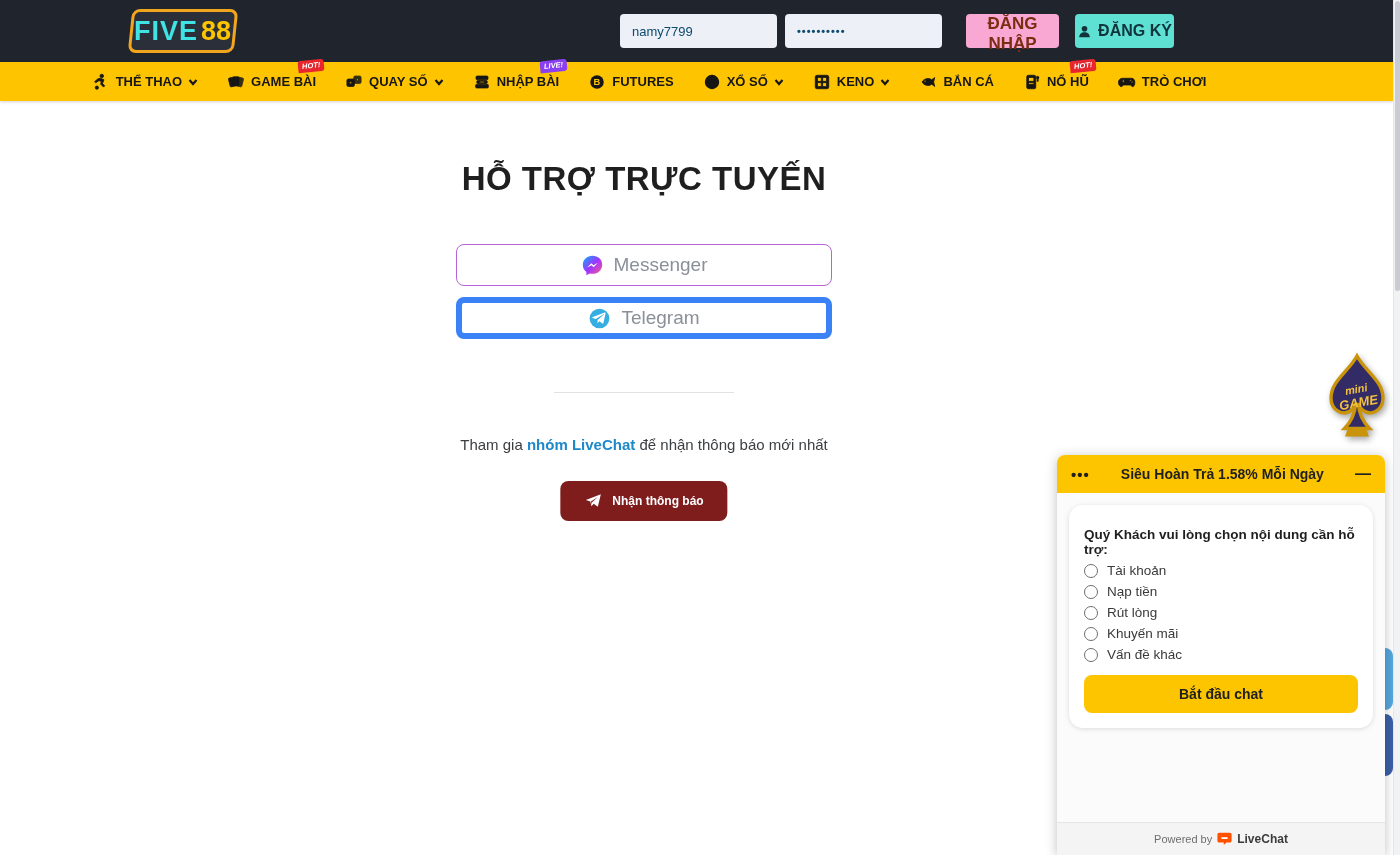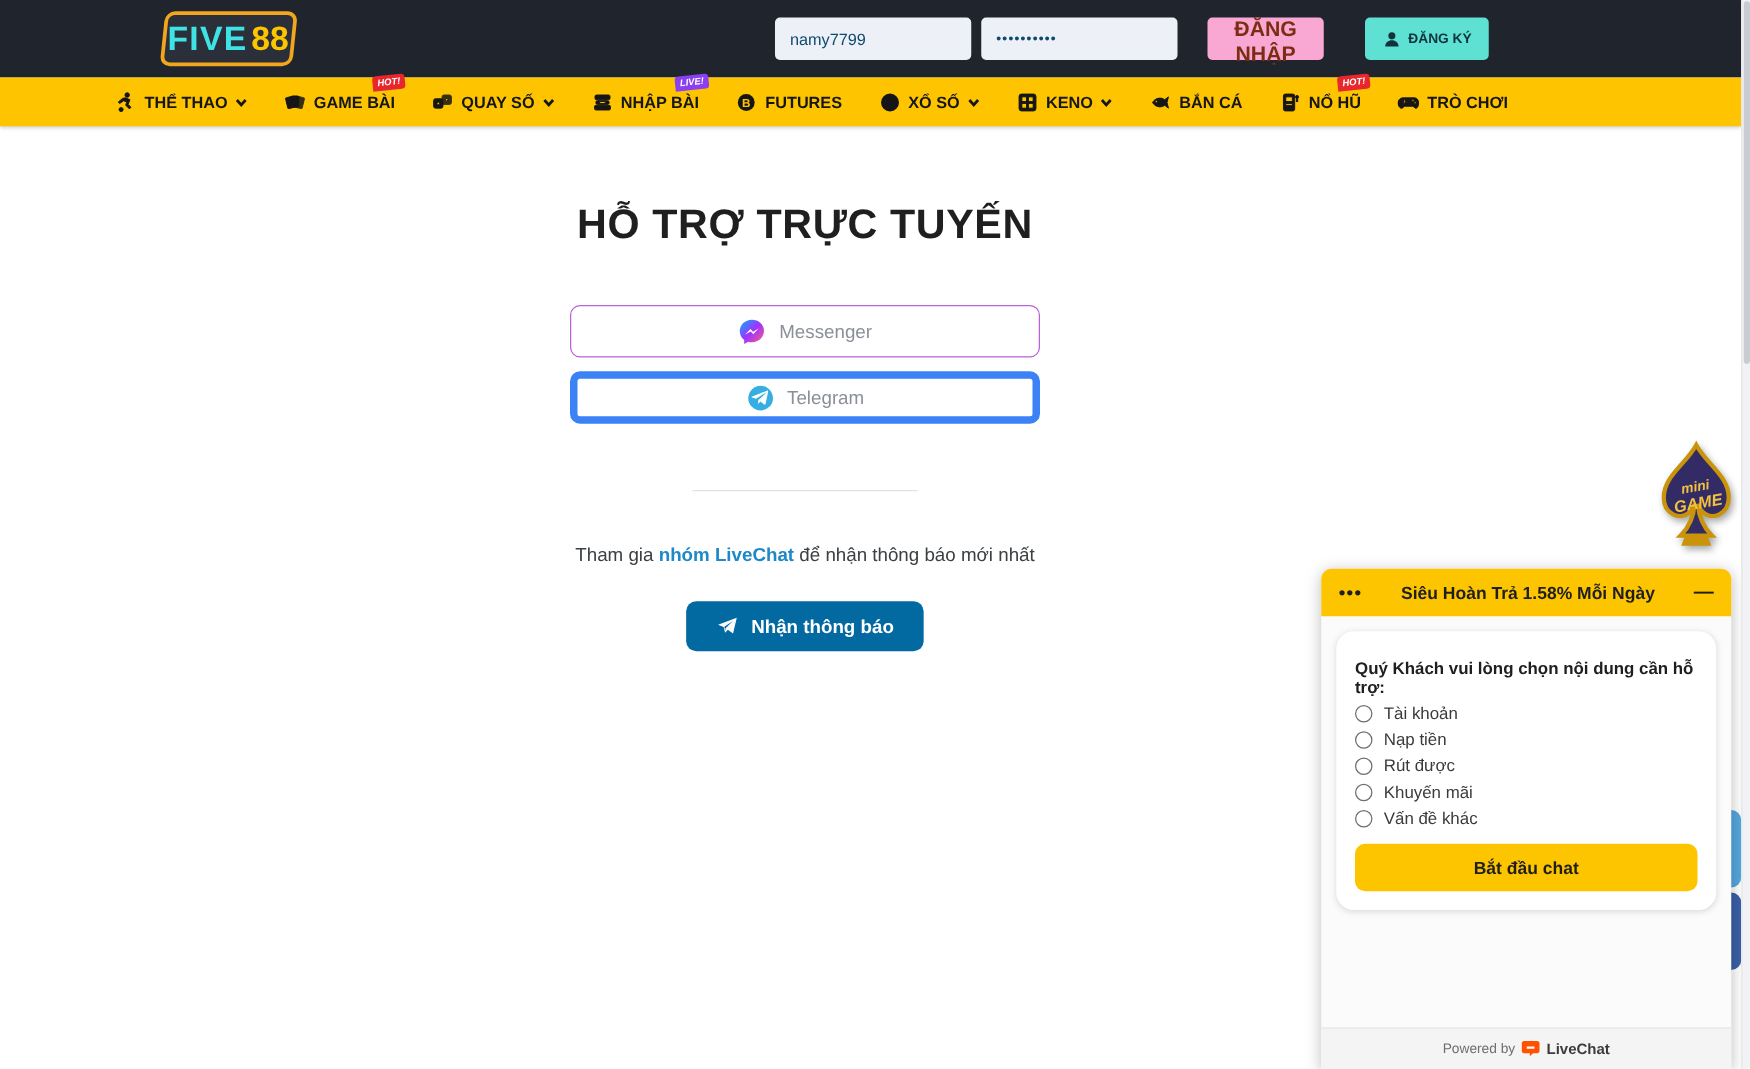--- a/index.html
+++ b/index.html
@@ -18,22 +18,22 @@
           background:#2b2f3a; border:3px solid #f2a61d; border-radius:8px; transform:skewX(-6deg); cursor:pointer; }
   .logo .five { color:#3fe3e3; font-size:27px; font-weight:bold; letter-spacing:1px; transform:skewX(6deg); }
   .logo .eight8 { color:#fdc500; font-size:27px; font-weight:bold; margin-left:3px; transform:skewX(6deg); }
 
   .auth { position:absolute; left:620px; top:14px; display:flex; align-items:center; gap:8px; }
   .auth input { width:157px; height:34px; border:none; border-radius:4px; background:#edf0f7; padding:0 12px;
                 font-family:"Liberation Sans",sans-serif; font-size:13px; color:#0c4a6e; outline:none; }
   .auth input.pwd { font-size:11px; letter-spacing:1px; font-weight:bold; }
   .btn-login { width:93px; height:34px; margin-left:16px; border:none; border-radius:4px; background:#f9a8d4;
                color:#7b2d12; font-weight:bold; font-size:17px; cursor:pointer; font-family:"Liberation Sans",sans-serif; }
-  .btn-register { width:99px; height:34px; margin-left:25px; border:none; border-radius:4px; background:#5ee0d3;
-                  color:#10333c; font-weight:bold; font-size:11px; cursor:pointer; display:flex; align-items:center;
+  .btn-register { width:99px; height:34px; margin-left:8px; border:none; border-radius:4px; background:#5ee0d3;
+                  color:#10333c; font-weight:bold; font-size:16px; cursor:pointer; display:flex; align-items:center;
                   justify-content:center; gap:6px; font-family:"Liberation Sans",sans-serif;text-align:right; }
 
   
   .mainnav { width:100%; height:39px; background:#ffc400; display:flex; align-items:center; justify-content:center;
              gap:29px; padding-right:95px; box-shadow:0 1px 3px rgba(0,0,0,.18); position:relative; z-index:5; }
   .nav-item { position:relative; display:flex; align-items:center; gap:6px; cursor:pointer; color:#161616;
               font-size:13px; font-weight:bold; white-space:nowrap; text-decoration:none; }
   .nav-item svg.glyph { width:18px; height:18px; fill:#161616; stroke:#161616; }
   .badge { position:absolute; top:-13px; right:-8px; padding:1px 4px 2px; border-radius:3px 3px 3px 0;
            font-size:7.5px; font-style:italic; font-weight:bold; color:#fff; transform:rotate(-6deg); }
@@ -41,26 +41,26 @@
   .badge.purple { background:#8a3ff0; }
   .chev { width:10px; height:10px; fill:none; stroke:#161616; stroke-width:2.2; }
 
   
   .page-title { position:absolute; left:644px; top:160px; transform:translateX(-50%); font-size:33px; font-weight:bold;
                 color:#1f1f1f; letter-spacing:.5px; white-space:nowrap; }
   .channel { position:absolute; left:644px; transform:translateX(-50%); width:376px; height:42px; background:#fff;
              border-radius:8px; display:flex; align-items:center; justify-content:center; gap:10px; cursor:pointer; }
   .channel.messenger { top:244px; border:1px solid #b863d6; }
   .channel.telegram { top:297px; border:6px solid #3b82f6; }
-  .channel .label { color:#8a8f98; font-size:15px; }
+  .channel .label { color:#8a8f98; font-size:19px; }
   .divider { position:absolute; left:644px; top:392px; transform:translateX(-50%); width:180px; height:1px; background:#e2e2e2; }
   .join-line { position:absolute; left:644px; top:436px; transform:translateX(-50%); font-size:15px; color:#3c4043; white-space:nowrap; }
   .join-line .tg-link { color:#1e88c9; font-weight:bold; cursor:pointer; }
   .btn-notify { position:absolute; left:644px; top:481px; transform:translateX(-50%); height:40px; padding:0 24px;
-                background:#0369a1; border:none; border-radius:8px; color:#fff; font-size:15px; font-weight:bold;
+                background:#7f1d1d; border:none; border-radius:8px; color:#fff; font-size:12px; font-weight:bold;
                 display:flex; align-items:center; gap:10px; cursor:pointer; font-family:"Liberation Sans",sans-serif; white-space:nowrap; }
 
   
   .minigame { position:absolute; left:1322px; top:352px; width:70px; height:90px; cursor:pointer; z-index:6;
               filter:drop-shadow(2px 3px 3px rgba(0,0,0,.35)); }
   .minigame text { font-family:"Liberation Sans",sans-serif; font-weight:bold; font-style:italic; fill:#f2c23e; }
 
   
   .fab { position:absolute; width:31px; height:62px; border-radius:8px; z-index:7; }
   .fab.light { left:1362px; top:648px; background:#55a8de; }
@@ -290,21 +290,21 @@
         <div class="cw-option">
           <span class="radio"></span>
           <span class="opt-label">Tài khoản</span>
         </div>
         <div class="cw-option">
           <span class="radio"></span>
           <span class="opt-label">Nạp tiền</span>
         </div>
         <div class="cw-option">
           <span class="radio"></span>
-          <span class="opt-label">Rút được</span>
+          <span class="opt-label">Rút lòng</span>
         </div>
         <div class="cw-option">
           <span class="radio"></span>
           <span class="opt-label">Khuyến mãi</span>
         </div>
         <div class="cw-option">
           <span class="radio"></span>
           <span class="opt-label">Vấn đề khác</span>
         </div>
 

